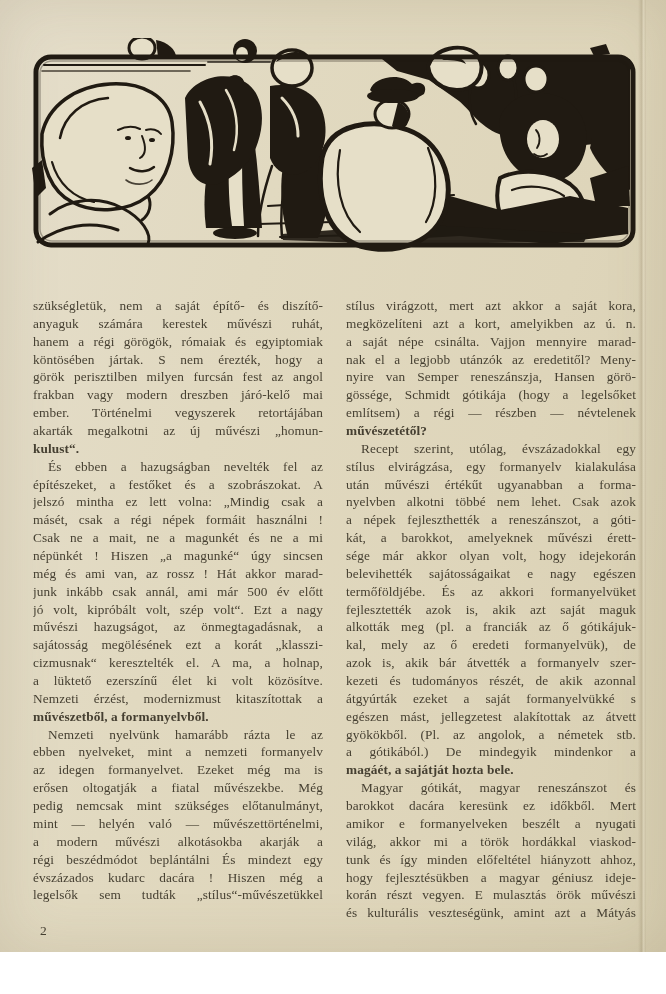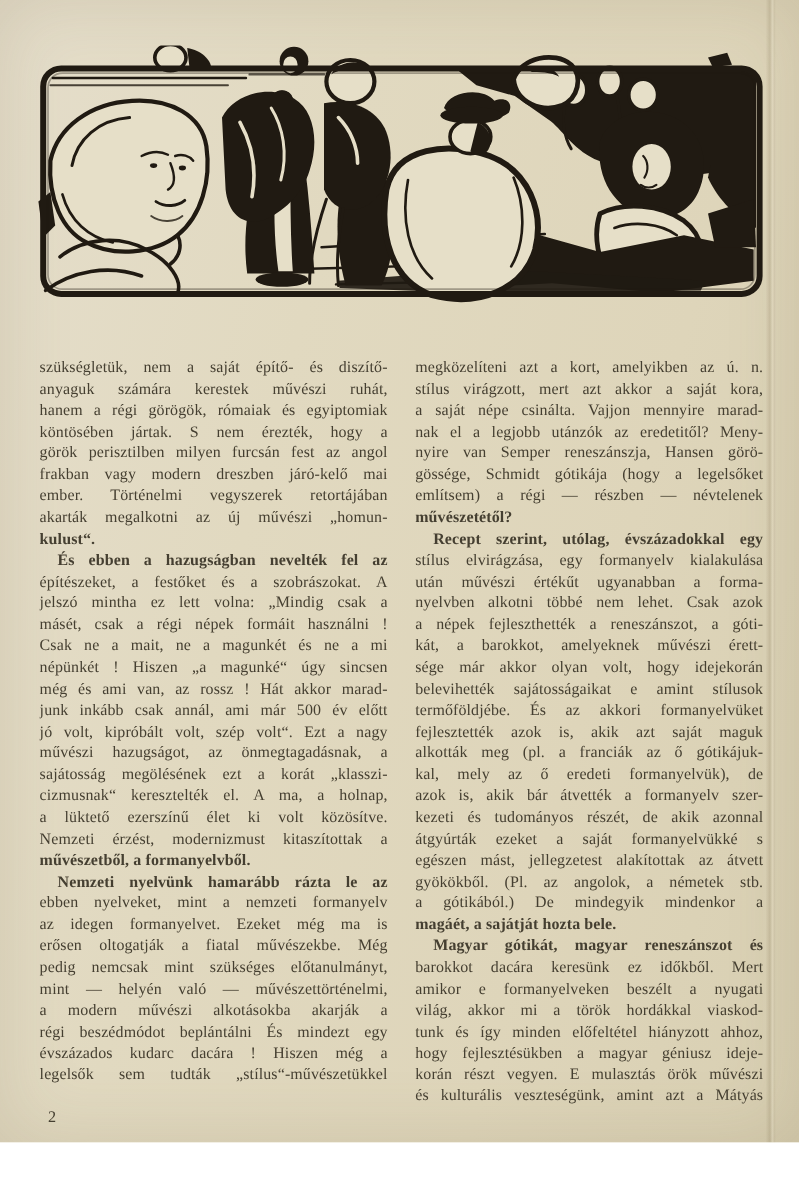--- a/index.html
+++ b/index.html
@@ -19,21 +19,21 @@
   .speck{position:absolute;width:3px;height:2px;border-radius:50%;background:rgba(70,58,36,.55);}
   .illu{position:absolute;left:30px;top:38px;width:608px;height:216px;}
   .columns{position:absolute;left:33px;top:297px;width:603px;display:flex;gap:23px;}
   .col{width:290px;}
   .line{
     height:17.86px;line-height:17.86px;font-size:13.3px;
     text-align:justify;text-align-last:justify;
     overflow:hidden;white-space:normal;
     letter-spacing:.1px;
   }
-  .line.start{padding-left:15px;font-weight:bold;}
+  .line.start{padding-left:15px;}
   .line.end{text-align-last:left;font-weight:bold;}
   .pagenum{position:absolute;left:40px;top:922px;font-size:13.5px;line-height:18px;}
 </style>
 </head>
 <body>
 
 <div class="page">
   <div class="vignette"></div>
   <div class="crease"></div>
   <div class="speck" style="left:105px;top:977px;"></div>
@@ -160,36 +160,36 @@
         <div class="line">az idegen formanyelvet. Ezeket még ma is</div>
         <div class="line">erősen oltogatják a fiatal művészekbe. Még</div>
         <div class="line">pedig nemcsak mint szükséges előtanulmányt,</div>
         <div class="line">mint — helyén való — művészettörténelmi,</div>
         <div class="line">a modern művészi alkotásokba akarják a</div>
         <div class="line">régi beszédmódot beplántálni És mindezt egy</div>
         <div class="line">évszázados kudarc dacára ! Hiszen még a</div>
         <div class="line">legelsők sem tudták „stílus“-művészetükkel</div>
       </div>
     <div class="col">
+        <div class="line">stílus virágzott, mert azt akkor a saját kora,</div>
         <div class="line">megközelíteni azt a kort, amelyikben az ú. n.</div>
-        <div class="line">stílus virágzott, mert azt akkor a saját kora,</div>
         <div class="line">a saját népe csinálta. Vajjon mennyire marad-</div>
         <div class="line">nak el a legjobb utánzók az eredetitől? Meny-</div>
         <div class="line">nyire van Semper reneszánszja, Hansen görö-</div>
         <div class="line">gössége, Schmidt gótikája (hogy a legelsőket</div>
         <div class="line">említsem) a régi — részben — névtelenek</div>
         <div class="line end">művészetétől?</div>
         <div class="line start">Recept szerint, utólag, évszázadokkal egy</div>
         <div class="line">stílus elvirágzása, egy formanyelv kialakulása</div>
         <div class="line">után művészi értékűt ugyanabban a forma-</div>
         <div class="line">nyelvben alkotni többé nem lehet. Csak azok</div>
         <div class="line">a népek fejleszthették a reneszánszot, a góti-</div>
         <div class="line">kát, a barokkot, amelyeknek művészi érett-</div>
         <div class="line">sége már akkor olyan volt, hogy idejekorán</div>
-        <div class="line">belevihették sajátosságaikat e amint stílusok</div>
+        <div class="line">belevihették sajátosságaikat e nagy egészen</div>
         <div class="line">termőföldjébe. És az akkori formanyelvüket</div>
         <div class="line">fejlesztették azok is, akik azt saját maguk</div>
         <div class="line">alkották meg (pl. a franciák az ő gótikájuk-</div>
         <div class="line">kal, mely az ő eredeti formanyelvük), de</div>
         <div class="line">azok is, akik bár átvették a formanyelv szer-</div>
         <div class="line">kezeti és tudományos részét, de akik azonnal</div>
         <div class="line">átgyúrták ezeket a saját formanyelvükké s</div>
         <div class="line">egészen mást, jellegzetest alakítottak az átvett</div>
         <div class="line">gyökökből. (Pl. az angolok, a németek stb.</div>
         <div class="line">a gótikából.) De mindegyik mindenkor a</div>

